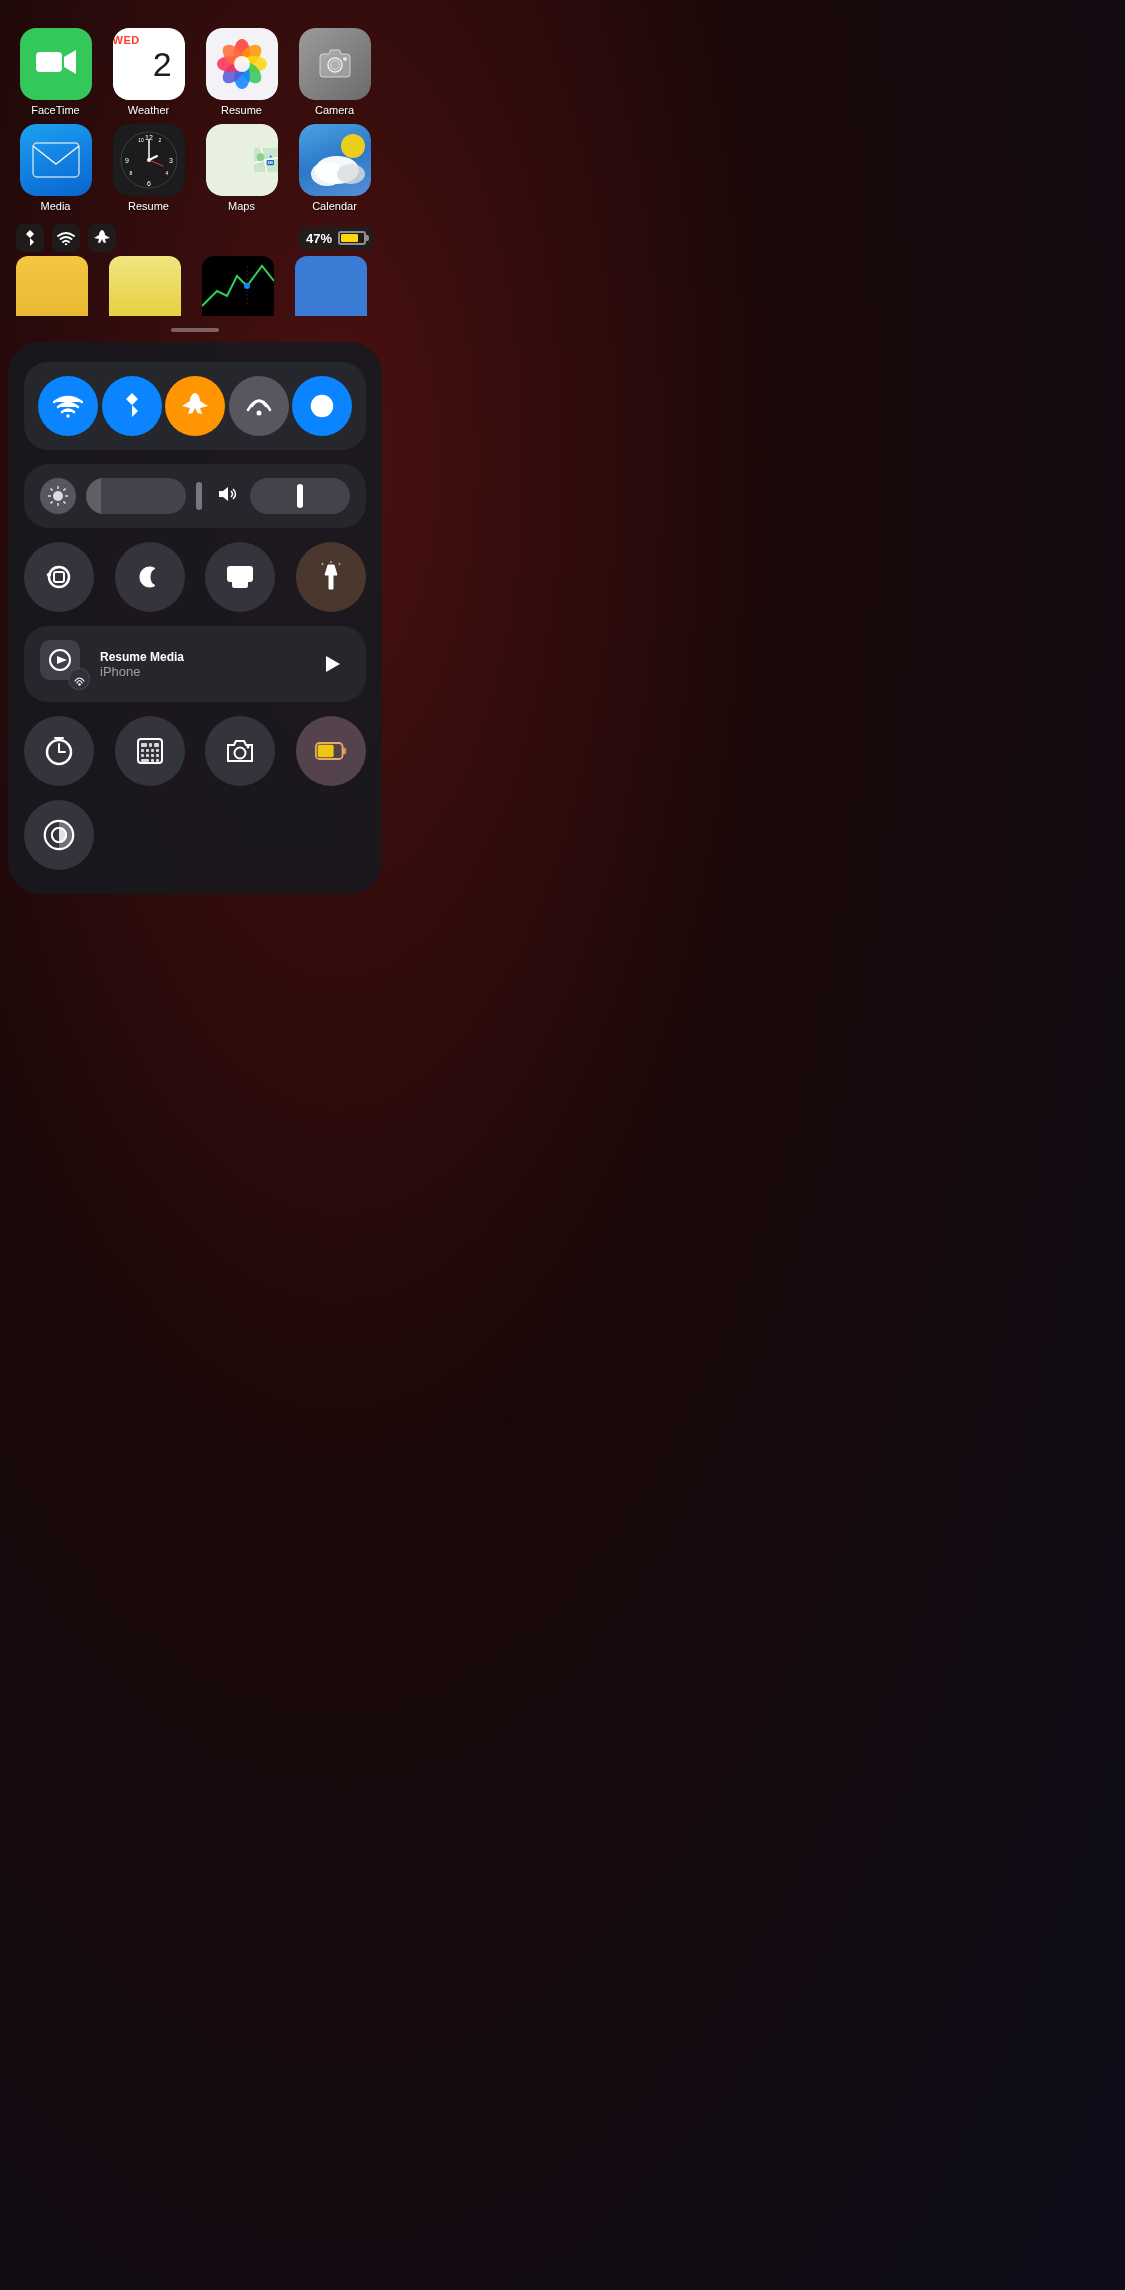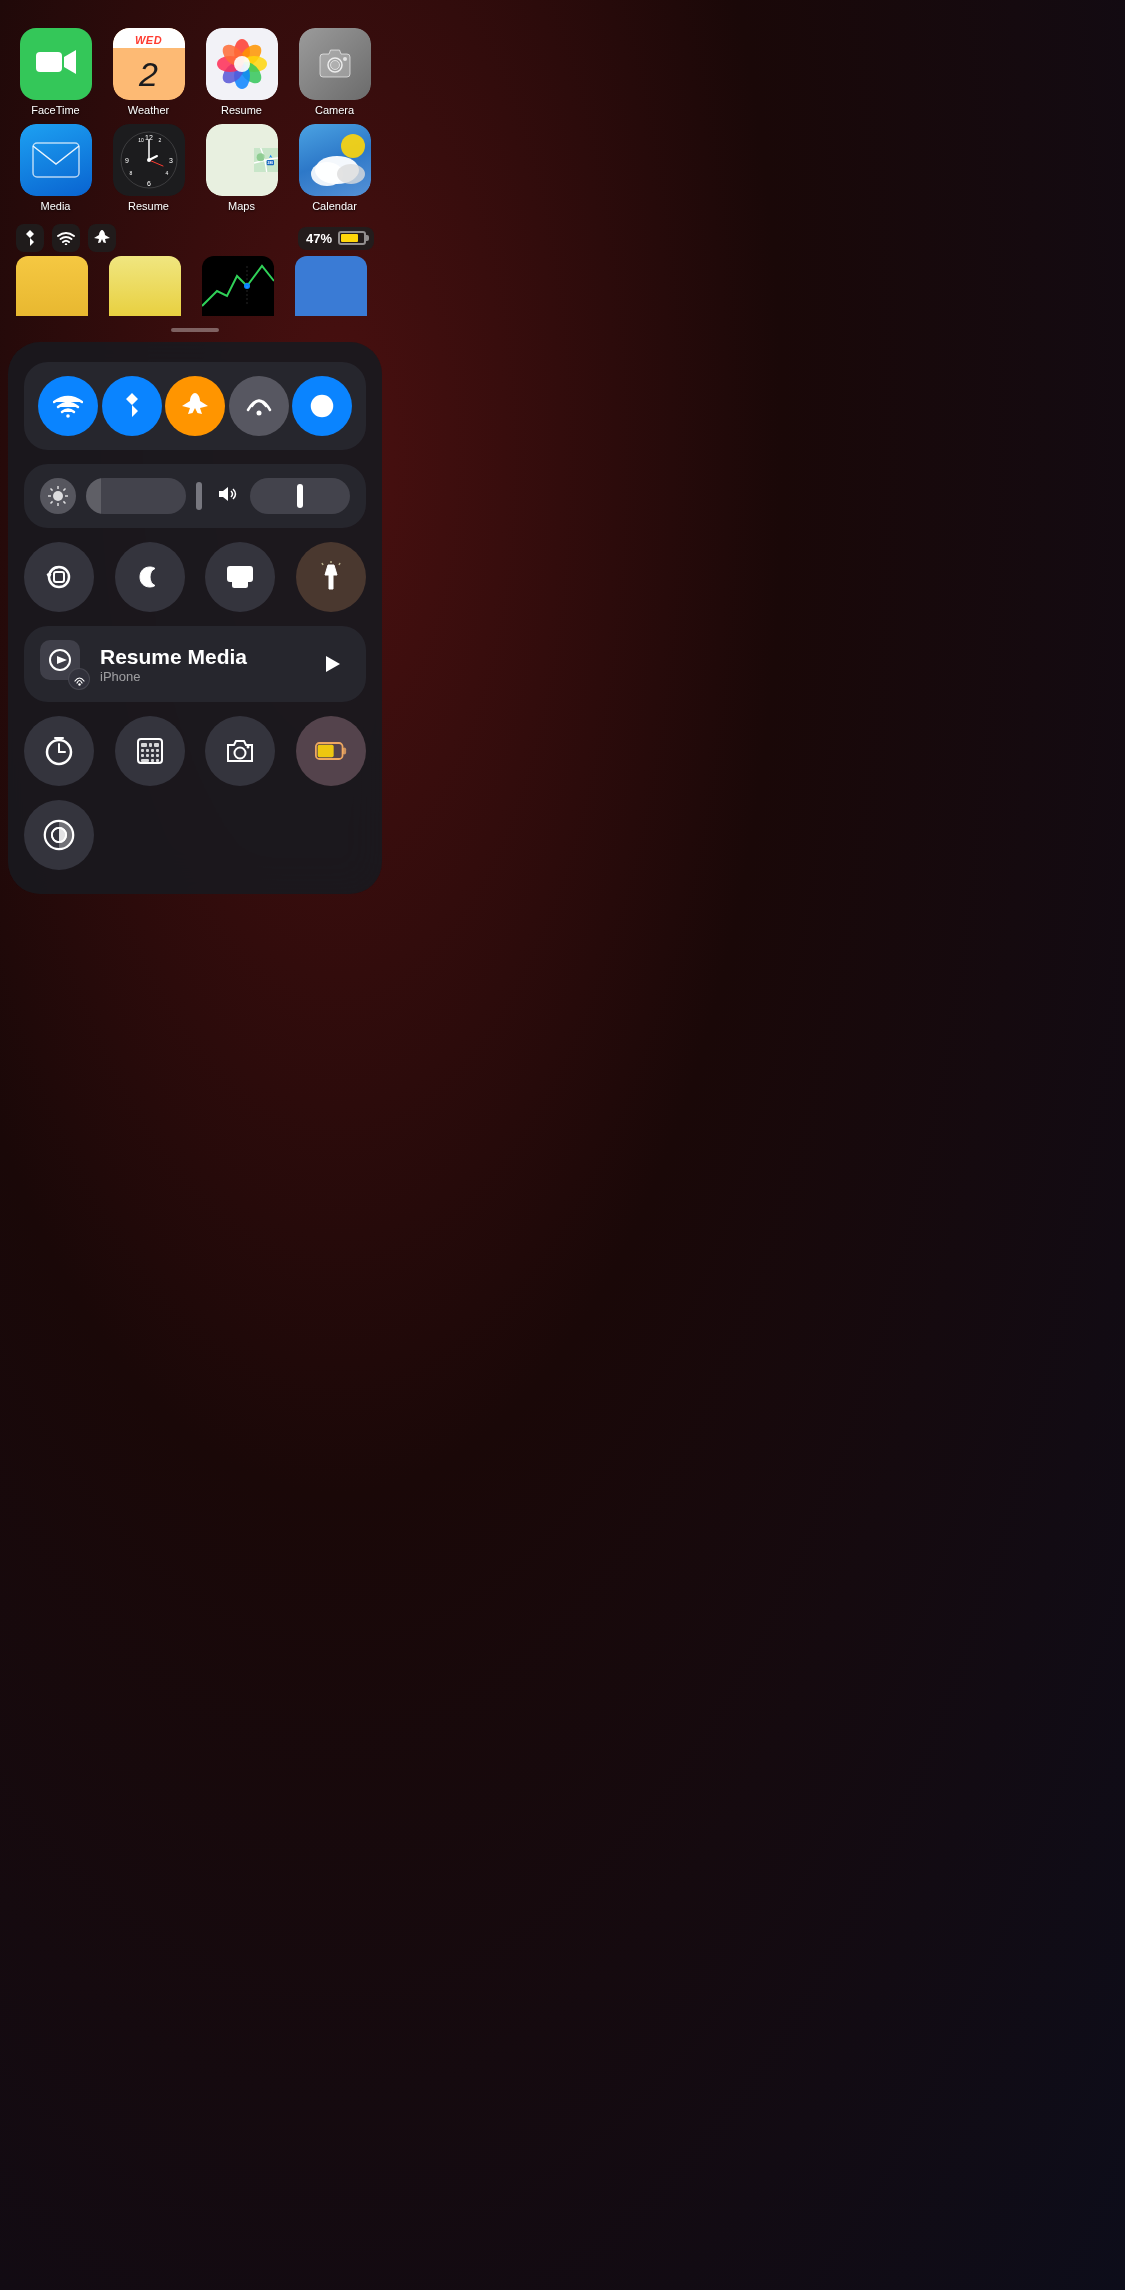--- a/index.html
+++ b/index.html
@@ -290,21 +290,21 @@
       align-items: center;
       justify-content: center;
       border: 1px solid rgba(255,255,255,0.1);
     }
 
     .media-info {
       flex: 1;
     }
 
     .media-title {
-      font-size: 21px;
+      font-size: 12px;
       font-weight: 700;
       color: white;
     }
 
     .media-subtitle {
       font-size: 13px;
       color: rgba(255,255,255,0.55);
     }
 
     .media-play {
@@ -344,28 +344,27 @@
 
     
     .last-btn-row {
       display: flex;
       justify-content: flex-start;
       padding-bottom: 4px;
     }
 
     
     .cal-icon {
-      background: #fdba74;
+      background: #ffffff;
       width: 100%;
       height: 100%;
       display: flex;
-      flex-direction: column;
+      flex-direction: row;
       border-radius: 16px;
       overflow: hidden;
-      font-style: italic;
     }
     .cal-header {
       background: white;
       text-align: center;
       color: #ff3b30;
       font-size: 11px;
       font-weight: 700;
       padding: 6px 0 2px;
       letter-spacing: 0.5px;
     }

